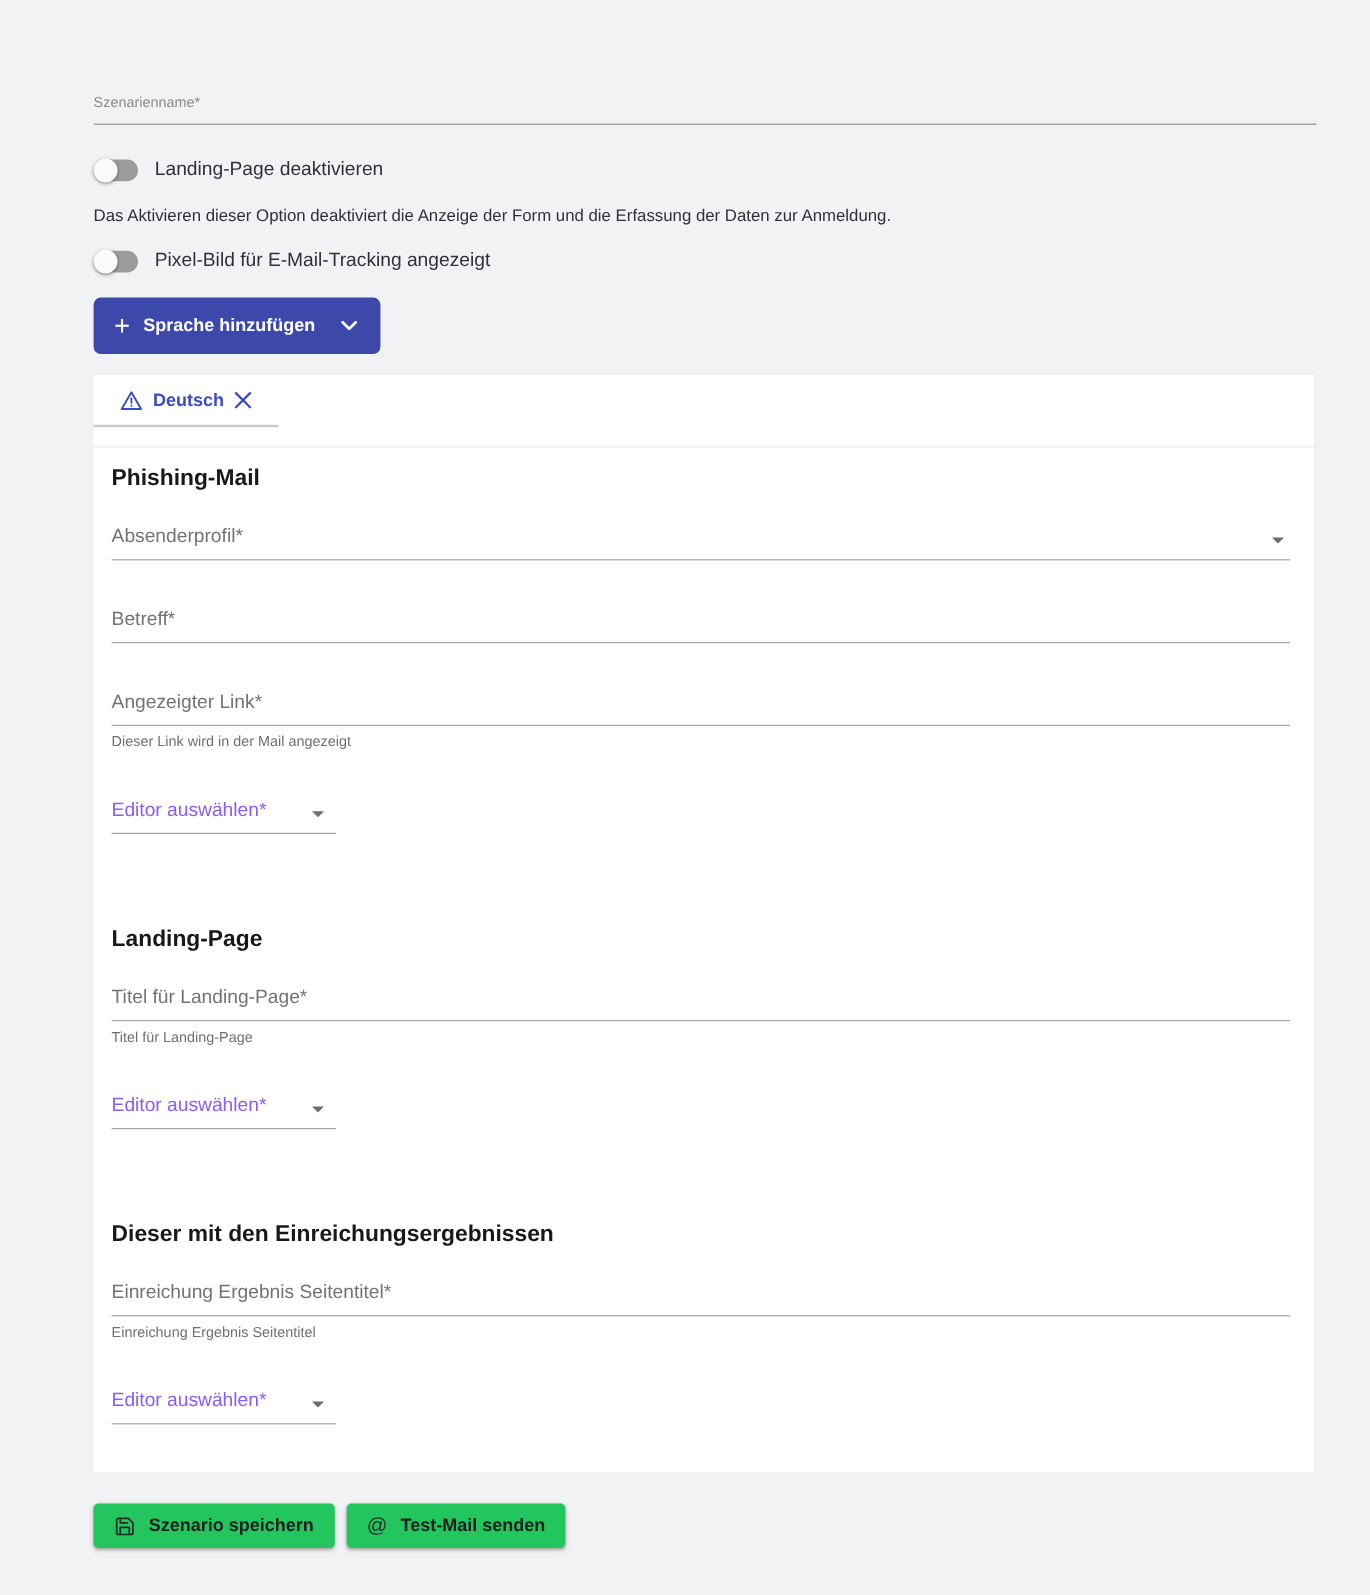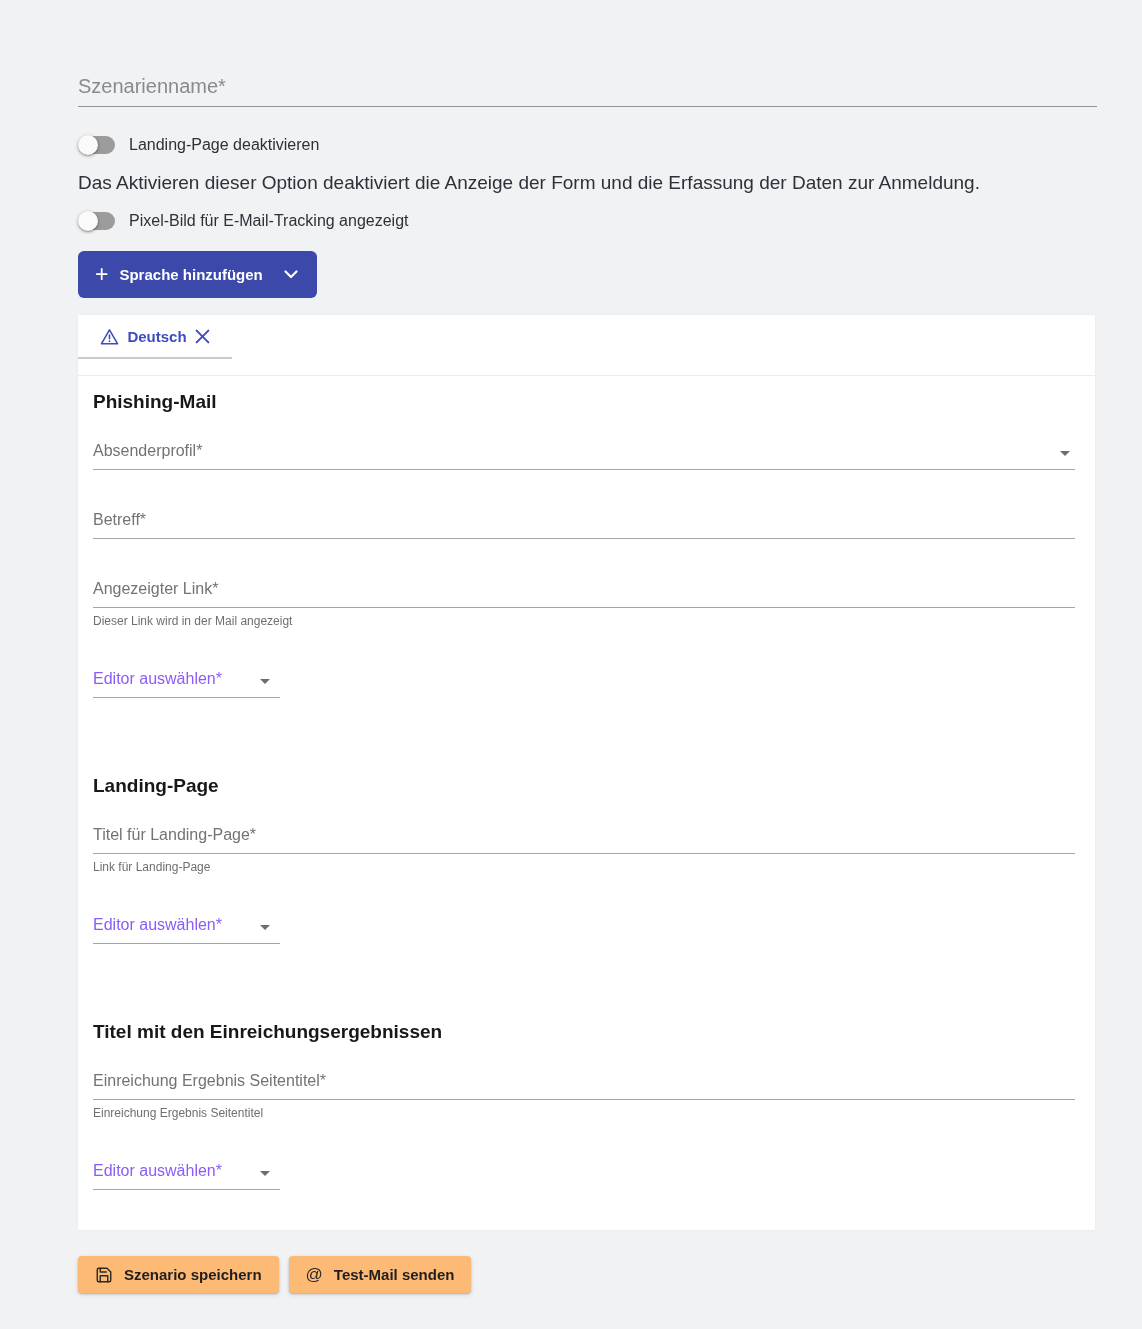--- a/index.html
+++ b/index.html
@@ -14,21 +14,21 @@
   .content { padding: 75px 45px 0 78px; }
 
   
   .name-field { width: 1019px; }
   .name-field input {
     width: 100%;
     border: none;
     border-bottom: 1px solid #949494;
     background: transparent;
     font-family: inherit;
-    font-size: 20px;
+    font-size: 12px;
     line-height: 20px;
     padding: 0 0 8px 0;
     color: #7f1d1d;
     outline: none;
   }
   .name-field input::placeholder { color: #8a8a8a; opacity: 1; }
 
   
   .toggle-row { display: flex; align-items: center; height: 26px; }
   .toggle-row.t1 { margin-top: 25px; }
@@ -42,21 +42,21 @@
     background: #9c9c9c;
   }
   .switch .thumb {
     position: absolute; left: 0; top: 0;
     width: 20px; height: 20px;
     border-radius: 50%;
     background: #fafafa;
     box-shadow: 0 1px 2px rgba(0,0,0,.35), 0 1px 4px rgba(0,0,0,.18);
   }
   .toggle-label { margin-left: 13px; font-size: 16px; color: #2f3039; }
-  .toggle-note { margin-top: 15px; font-size: 19px; line-height: 19px; color: #2f3039; }
+  .toggle-note { margin-top: 15px; font-size: 14px; line-height: 19px; color: #2f3039; }
 
   
   .add-lang-btn {
     margin-top: 17px;
     display: inline-flex; align-items: center;
     height: 47px;
     padding: 0 19px 0 17px;
     border: none;
     border-radius: 6px;
     background: #3d48ab;
@@ -115,21 +115,21 @@
   .select-sm .flabel { color: #8b5cf6; }
   .select-sm .arrow { right: 10px; }
   .hint { margin-top: 6px; font-size: 12px; line-height: 15px; color: #6f6f6f; }
 
   
   .footer { margin-top: 26px; display: flex; gap: 10px; }
   .footer-btn {
     display: inline-flex; align-items: center;
     height: 37px;
     padding: 0 17px;
-    background: #fdba74;
+    background: #22c55e;
     border: none;
     border-radius: 4px;
     box-shadow: 0 1px 2px rgba(0,0,0,.22), 0 2px 5px rgba(0,0,0,.10);
     font-family: inherit;
     font-size: 15px;
     font-weight: 700;
     color: #1f1f1f;
     cursor: pointer;
   }
   .footer-btn .bicon { display: inline-flex; margin-right: 11px; }
@@ -216,28 +216,28 @@
       <div class="field is-select select-sm">
         <span class="flabel">Editor auswählen*</span>
         <span class="arrow"></span>
       </div>
 
       <h2 class="section-title later">Landing-Page</h2>
 
       <div class="field after-title">
         <span class="flabel">Titel für Landing-Page*</span>
       </div>
-      <div class="hint">Link für Landing-Page</div>
+      <div class="hint">Titel für Landing-Page</div>
 
       <div class="field is-select select-sm">
         <span class="flabel">Editor auswählen*</span>
         <span class="arrow"></span>
       </div>
 
-      <h2 class="section-title later">Titel mit den Einreichungsergebnissen</h2>
+      <h2 class="section-title later">Dieser mit den Einreichungsergebnissen</h2>
 
       <div class="field after-title">
         <span class="flabel">Einreichung Ergebnis Seitentitel*</span>
       </div>
       <div class="hint">Einreichung Ergebnis Seitentitel</div>
 
       <div class="field is-select select-sm">
         <span class="flabel">Editor auswählen*</span>
         <span class="arrow"></span>
       </div>

